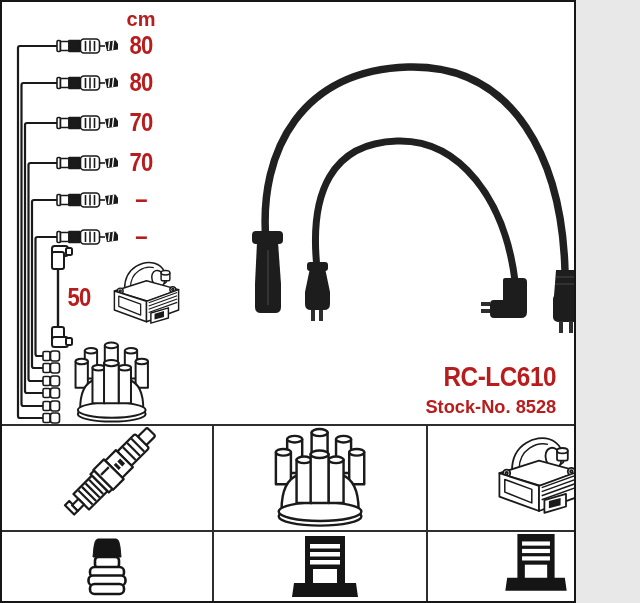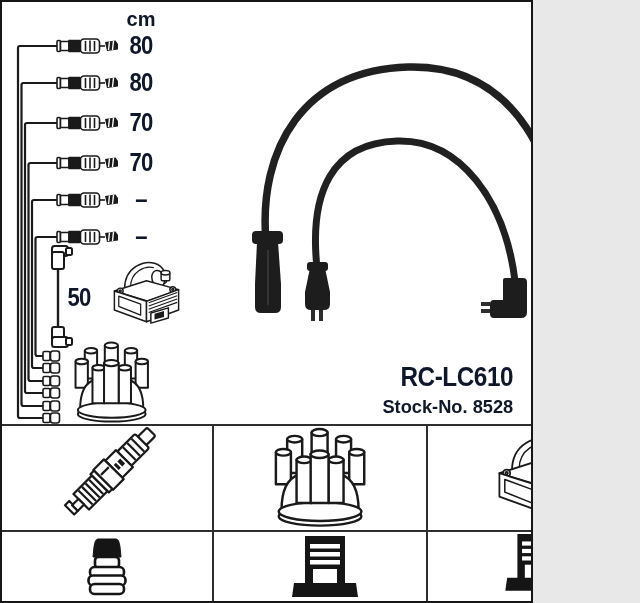--- a/index.html
+++ b/index.html
@@ -1,19 +1,19 @@
 <!DOCTYPE html>
 <html><head>
 <meta charset="utf-8">
 <style>
   html,body{margin:0;padding:0;background:#e8e8e8;}
   .page{
-    position:relative;width:533px;height:603px;background:#fff;
+    position:relative;width:576px;height:603px;background:#fff;
     font-family:"Liberation Sans",sans-serif;overflow:hidden;
-    color:#0f172a;
+    color:#b91c1c;
   }
   .frame{position:absolute;inset:0;border:2px solid #161616;pointer-events:none;z-index:5;}
   svg.art{position:absolute;left:0;top:0;z-index:1;}
   .txt{position:absolute;z-index:3;white-space:nowrap;}
   .unit-label{left:114px;top:8px;width:54px;text-align:center;font-size:20px;font-weight:bold;}
   .num{left:114px;width:54px;text-align:center;font-size:26px;font-weight:bold;
        letter-spacing:-1px;line-height:30px;transform:scaleX(.85);}
   .coil-num{left:52px;top:282px;width:54px;text-align:center;font-size:26px;font-weight:bold;
        letter-spacing:-1px;line-height:30px;transform:scaleX(.85);}
   .code{right:20px;top:362px;font-size:27px;font-weight:bold;letter-spacing:-.5px;

